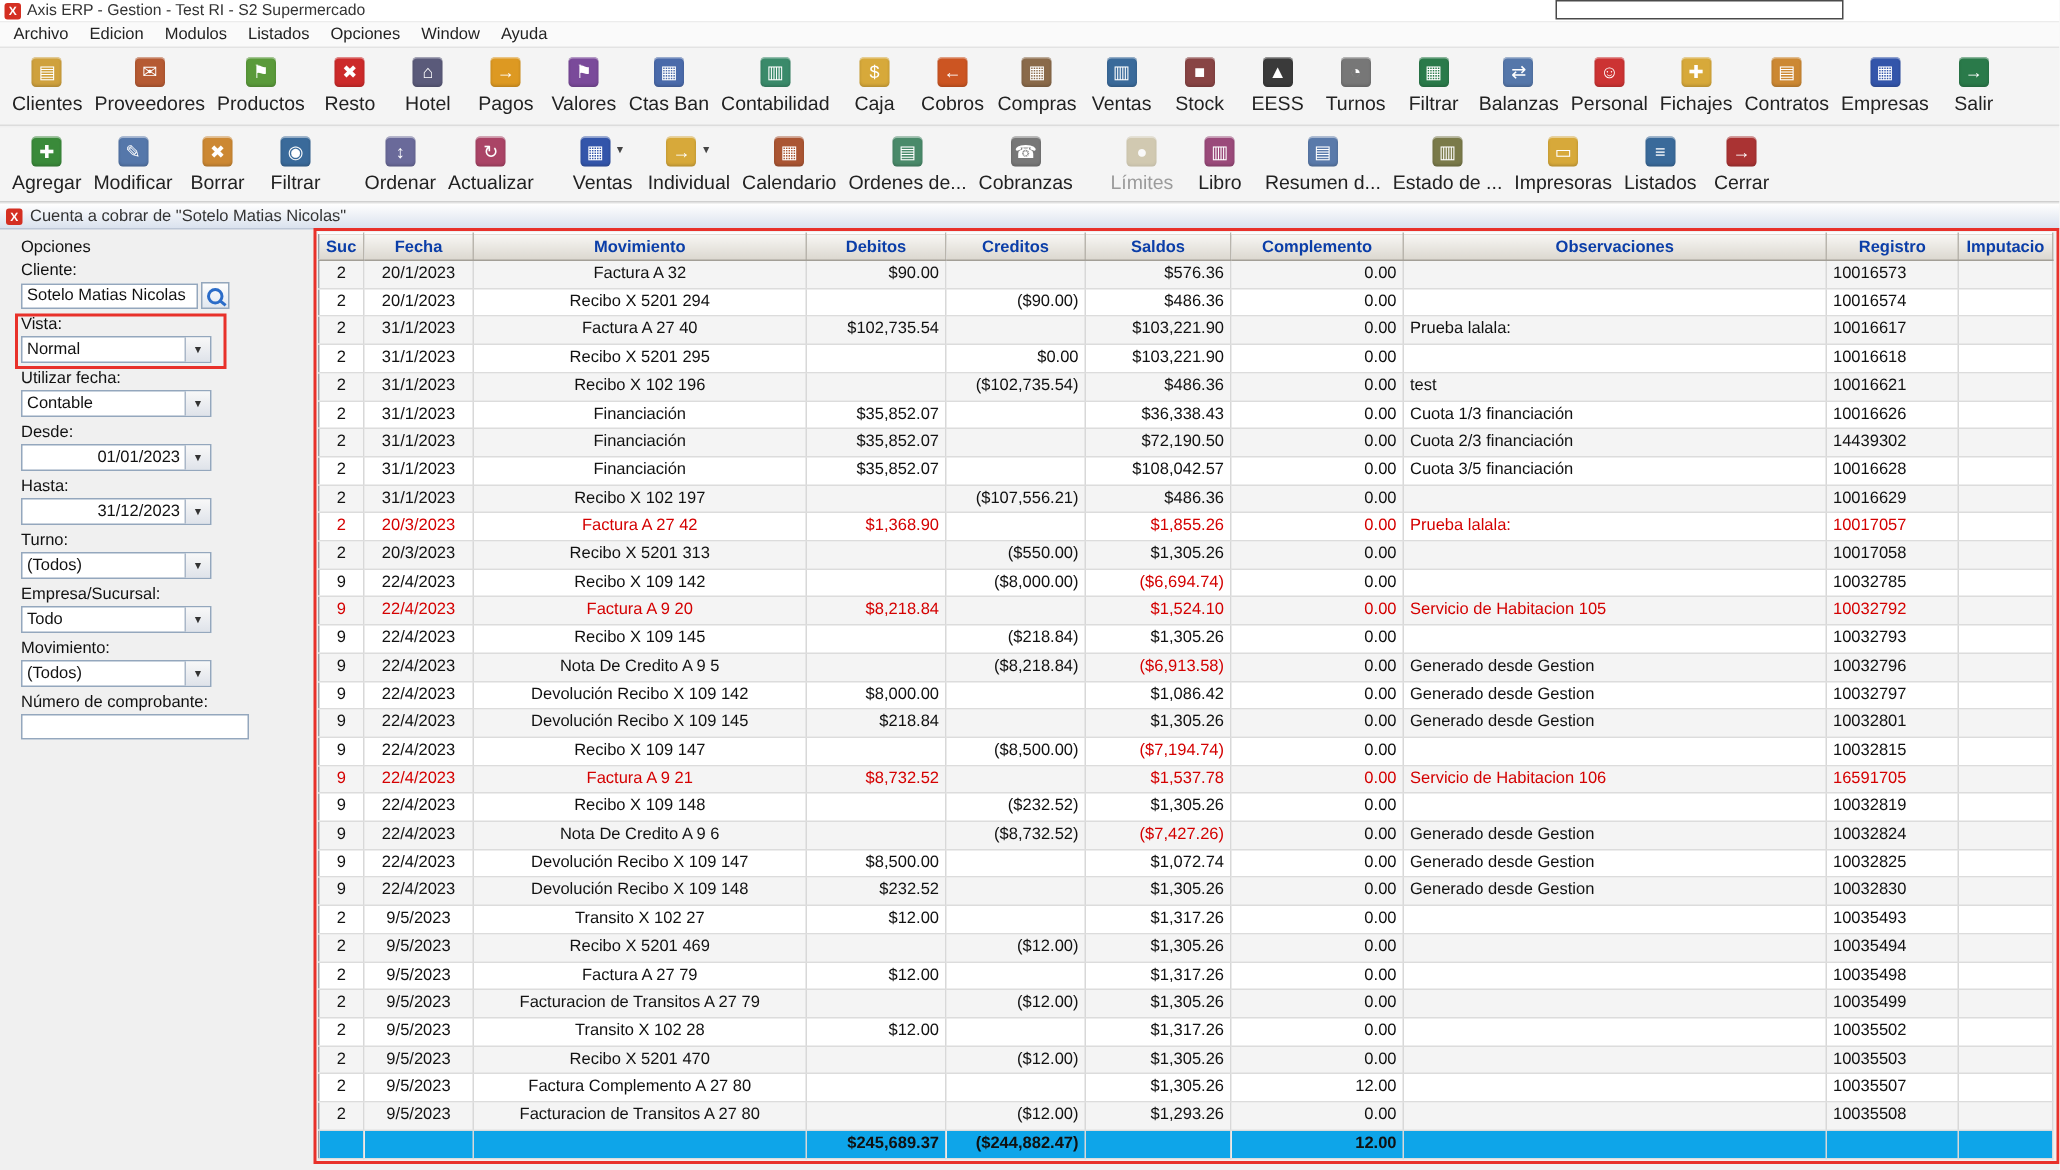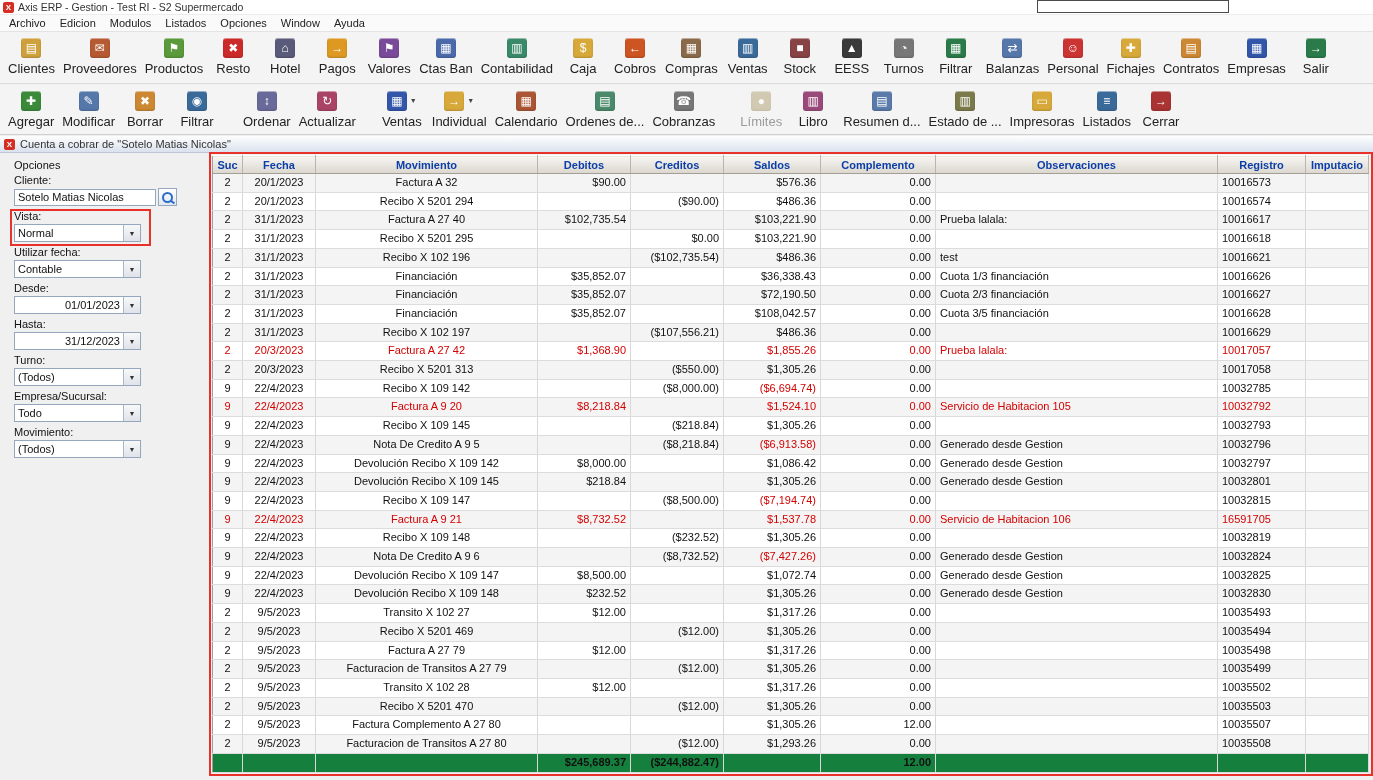--- a/index.html
+++ b/index.html
@@ -44,21 +44,21 @@
 
   
   .options-panel{position:absolute;left:0;top:155px;width:211px;bottom:0;box-sizing:border-box;
                  padding:4px 0 0 14px}
   .panel-title{margin-bottom:1px}
   .field{margin-bottom:4px;width:fit-content;position:relative}
   .flabel{margin:3px 0 2px;white-space:nowrap}
   input.txt{width:152px;height:17px;border:1px solid #94a7bd;font-size:11px;font-family:inherit;
             padding:0 3px;box-sizing:border-box;background:#fff;color:#111}
   .search-row{display:flex;gap:2px;align-items:center}
-  input.search{width:142px}
+  input.search{width:118px}
   .search-btn{width:19px;height:18px;border:1px solid #94a7bd;box-sizing:border-box;cursor:pointer;
               background:linear-gradient(#fefefe,#e2e8f0);display:flex;align-items:center;justify-content:center}
   .mag{width:7px;height:7px;border:2px solid #2b6cc8;border-radius:50%;position:relative;display:block}
   .mag::after{content:'';position:absolute;width:5px;height:2px;background:#2b6cc8;right:-4px;bottom:-2px;transform:rotate(40deg)}
   .combo{width:127px;height:18px;border:1px solid #94a7bd;background:#fff;display:flex;align-items:stretch;
          box-sizing:border-box;cursor:default}
   .combo .val{flex:1;padding:0 3px;line-height:16px;white-space:nowrap;overflow:hidden}
   .combo.right .val{text-align:right}
   .combo-btn{width:16px;background:linear-gradient(#f8f8f8,#dfe3ea);border-left:1px solid #aab7c8;
              display:flex;align-items:center;justify-content:center;font-size:7px;color:#333}
@@ -73,21 +73,21 @@
   table.grid th{background:linear-gradient(#f7f6f3,#dbd7cf);color:#0b3ea8;font-weight:bold;font-size:11px;
      height:17px;border-right:1px solid #b9b5ad;border-bottom:1px solid #a39f97;border-top:1px solid #fff;
      padding:0 2px;overflow:hidden;white-space:nowrap}
   table.grid td{height:17.7px;line-height:17.7px;padding:0 4px;border-right:1px solid #d8d8d8;
      border-bottom:1px solid #dcdcdc;overflow:hidden;white-space:nowrap}
   tr.alt td{background:#f4f4f4}
   .a-c{text-align:center}.a-r{text-align:right}.a-l{text-align:left}
   td.saldos{font-weight:normal}
   td.neg{color:#d40000}
   tr.red-row td{color:#d40000}
-  tr.totals td{font-weight:bold;background:#15803d;border-top:1px solid #9a9a9a}
+  tr.totals td{font-weight:bold;background:#0ea5e9;border-top:1px solid #9a9a9a}
 </style>
 </head>
 <body>
 
 <div class="titlebar">
   <span class="app-icon">X</span>
   <span>Axis ERP - Gestion - Test RI - S2 Supermercado</span>
 </div>
 <div class="redaction"></div>
 
@@ -414,20 +414,21 @@
           <span class="combo-btn">▼</span>
         </div>
       </div>
       <div class="field">
         <div class="flabel">Movimiento:</div>
         <div class="combo">
           <span class="val">(Todos)</span>
           <span class="combo-btn">▼</span>
         </div>
       </div>
+      <div class="field"><div class="flabel">Número de comprobante:</div><input class="txt" style=""></div>
     </div>
 </div>
 
 <div class="grid-area">
   <div class="table-annotation"></div>
   <table class="grid">
     <colgroup id="grid-cols">
         <col style="width: 30px;">
         <col style="width: 73px;">
         <col style="width: 222px;">
@@ -528,21 +529,21 @@
         </tr>
         <tr class="alt ">
           <td class="a-c">2</td>
           <td class="a-c">31/1/2023</td>
           <td class="a-c">Financiación</td>
           <td class="a-r">$35,852.07</td>
           <td class="a-r"></td>
           <td class="a-r saldos">$72,190.50</td>
           <td class="a-r">0.00</td>
           <td class="a-l">Cuota 2/3 financiación</td>
-          <td class="a-l">10016627</td>
+          <td class="a-l">14439302</td>
           <td class="a-l"></td>
         </tr>
         <tr>
           <td class="a-c">2</td>
           <td class="a-c">31/1/2023</td>
           <td class="a-c">Financiación</td>
           <td class="a-r">$35,852.07</td>
           <td class="a-r"></td>
           <td class="a-r saldos">$108,042.57</td>
           <td class="a-r">0.00</td>

